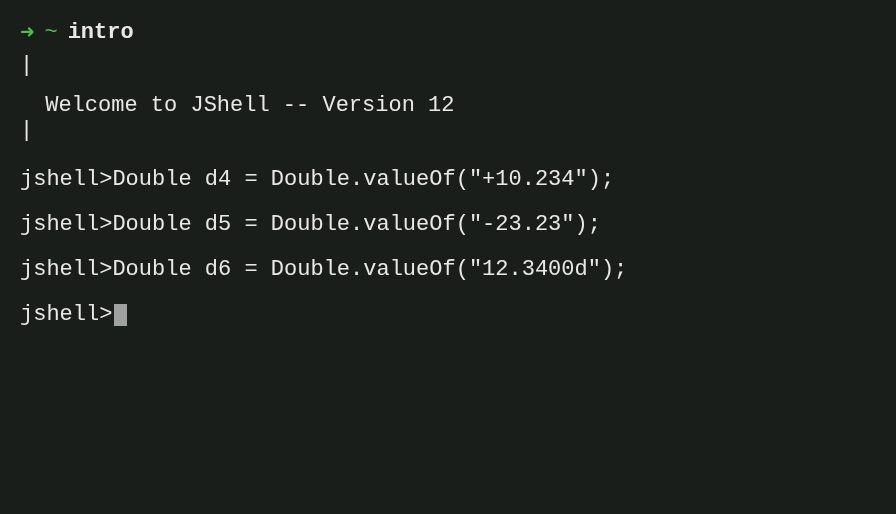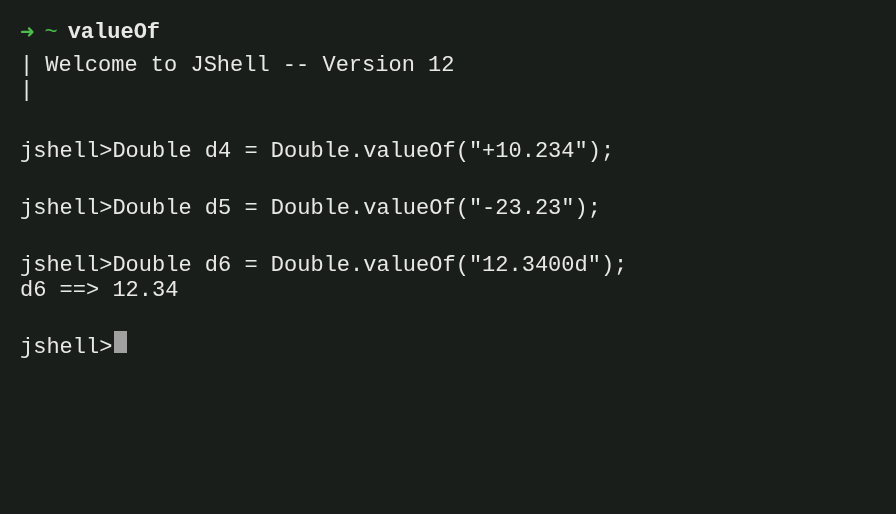--- a/index.html
+++ b/index.html
@@ -51,34 +51,34 @@
       gap: 8px;
     }
 
     .pipe {
       color: #e8e8e8;
       padding-right: 4px;
     }
 
     .welcome-text {
       color: #e8e8e8;
+      margin-top: 40px;
     }
 
     .command-block {
       margin-bottom: 20px;
     }
 
     .prompt-line {
       display: flex;
       align-items: baseline;
     }
 
     .prompt {
       color: #e8e8e8;
-      margin-top: 12px;
     }
 
     .command-text {
       color: #e8e8e8;
     }
 
     .result-line {
       color: #e8e8e8;
       padding-left: 0;
     }
@@ -97,21 +97,21 @@
       align-items: center;
       margin-top: 4px;
     }
   </style>
 </head>
 <body>
 
 <div class="terminal-header">
   <span class="arrow-icon">➜</span>
   <span class="tilde">~</span>
-  <span class="header-title">valueOf</span>
+  <span class="header-title">intro</span>
 </div>
 
 <div class="welcome-block">
   <div class="welcome-line">
     <span class="pipe">|</span>
     <span class="welcome-text">Welcome to JShell -- Version 12</span>
   </div>
   <div class="welcome-line">
     <span class="pipe">|</span>
   </div>
@@ -128,20 +128,19 @@
       <div class="prompt-line">
         <span class="prompt">jshell&gt;</span>
         <span class="command-text"> Double d5 = Double.valueOf("-23.23");</span>
       </div>
     </div>
     <div class="command-block">
       <div class="prompt-line">
         <span class="prompt">jshell&gt;</span>
         <span class="command-text"> Double d6 = Double.valueOf("12.3400d");</span>
       </div>
-      <div class="result-line">d6 ==&gt; 12.34</div>
     </div>
   </div>
 
 <div class="final-prompt">
   <span class="prompt">jshell&gt;</span>
   <span class="cursor"></span>
 </div>
 
 </body></html>

